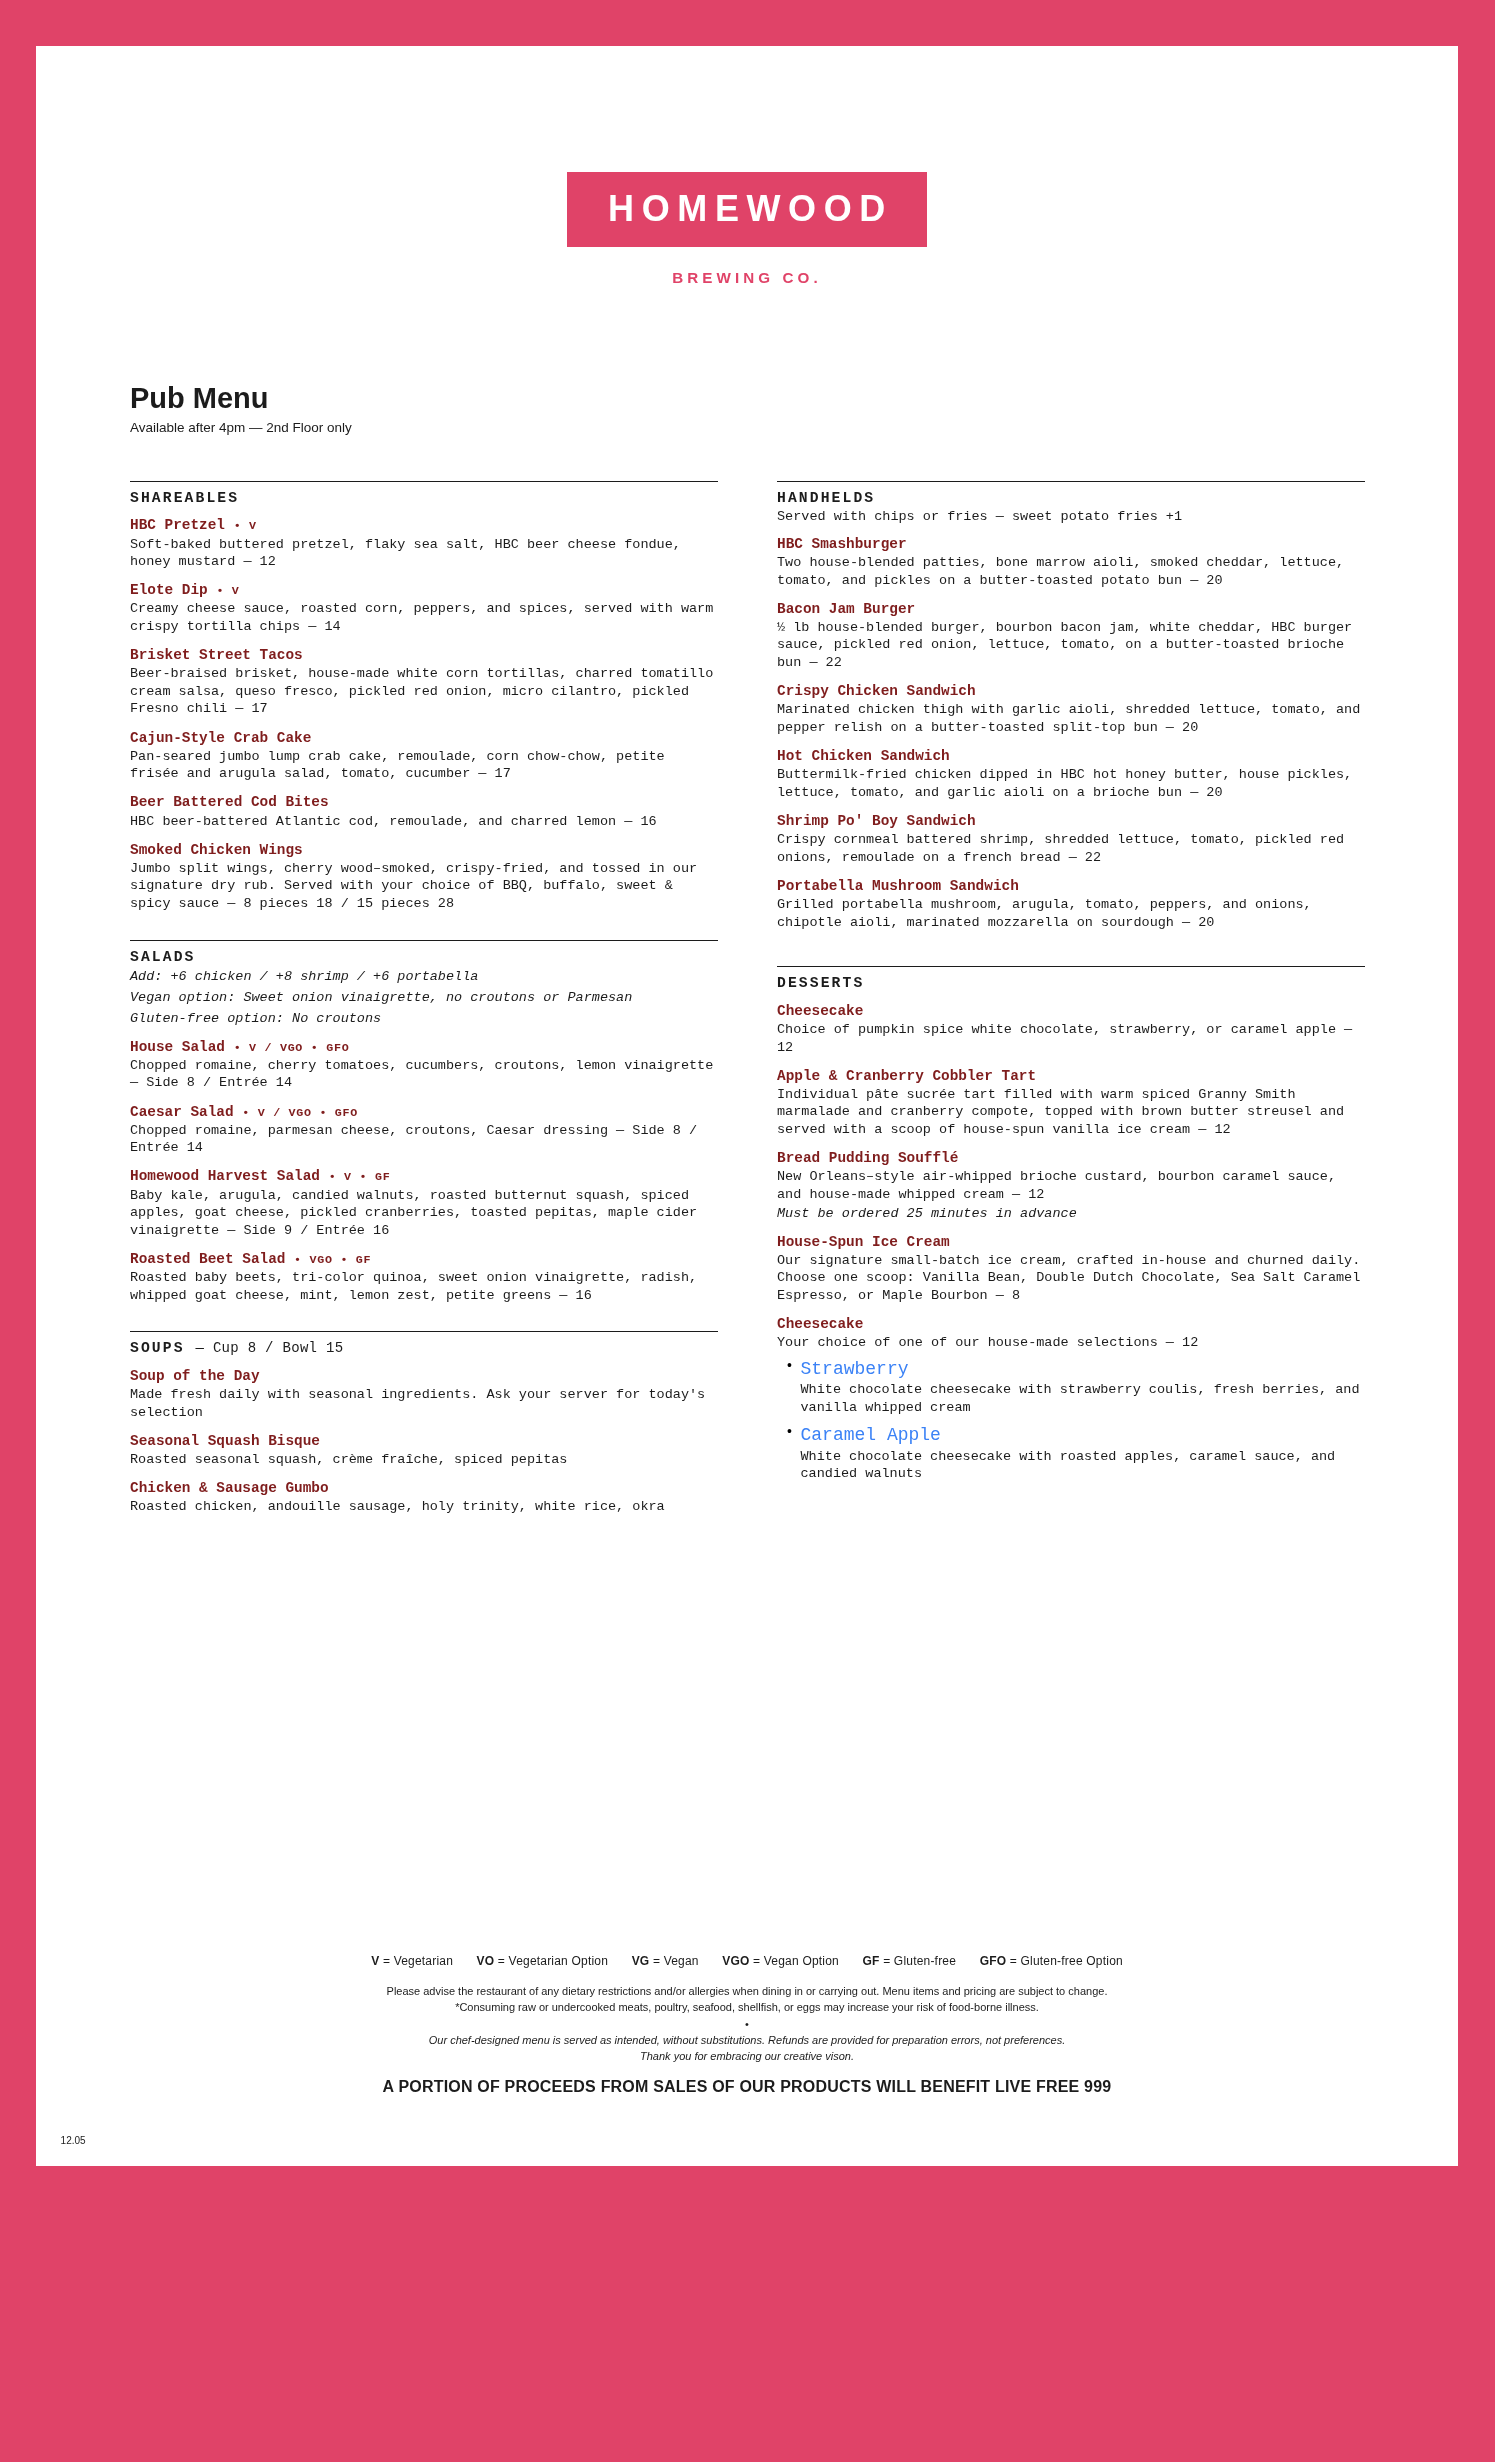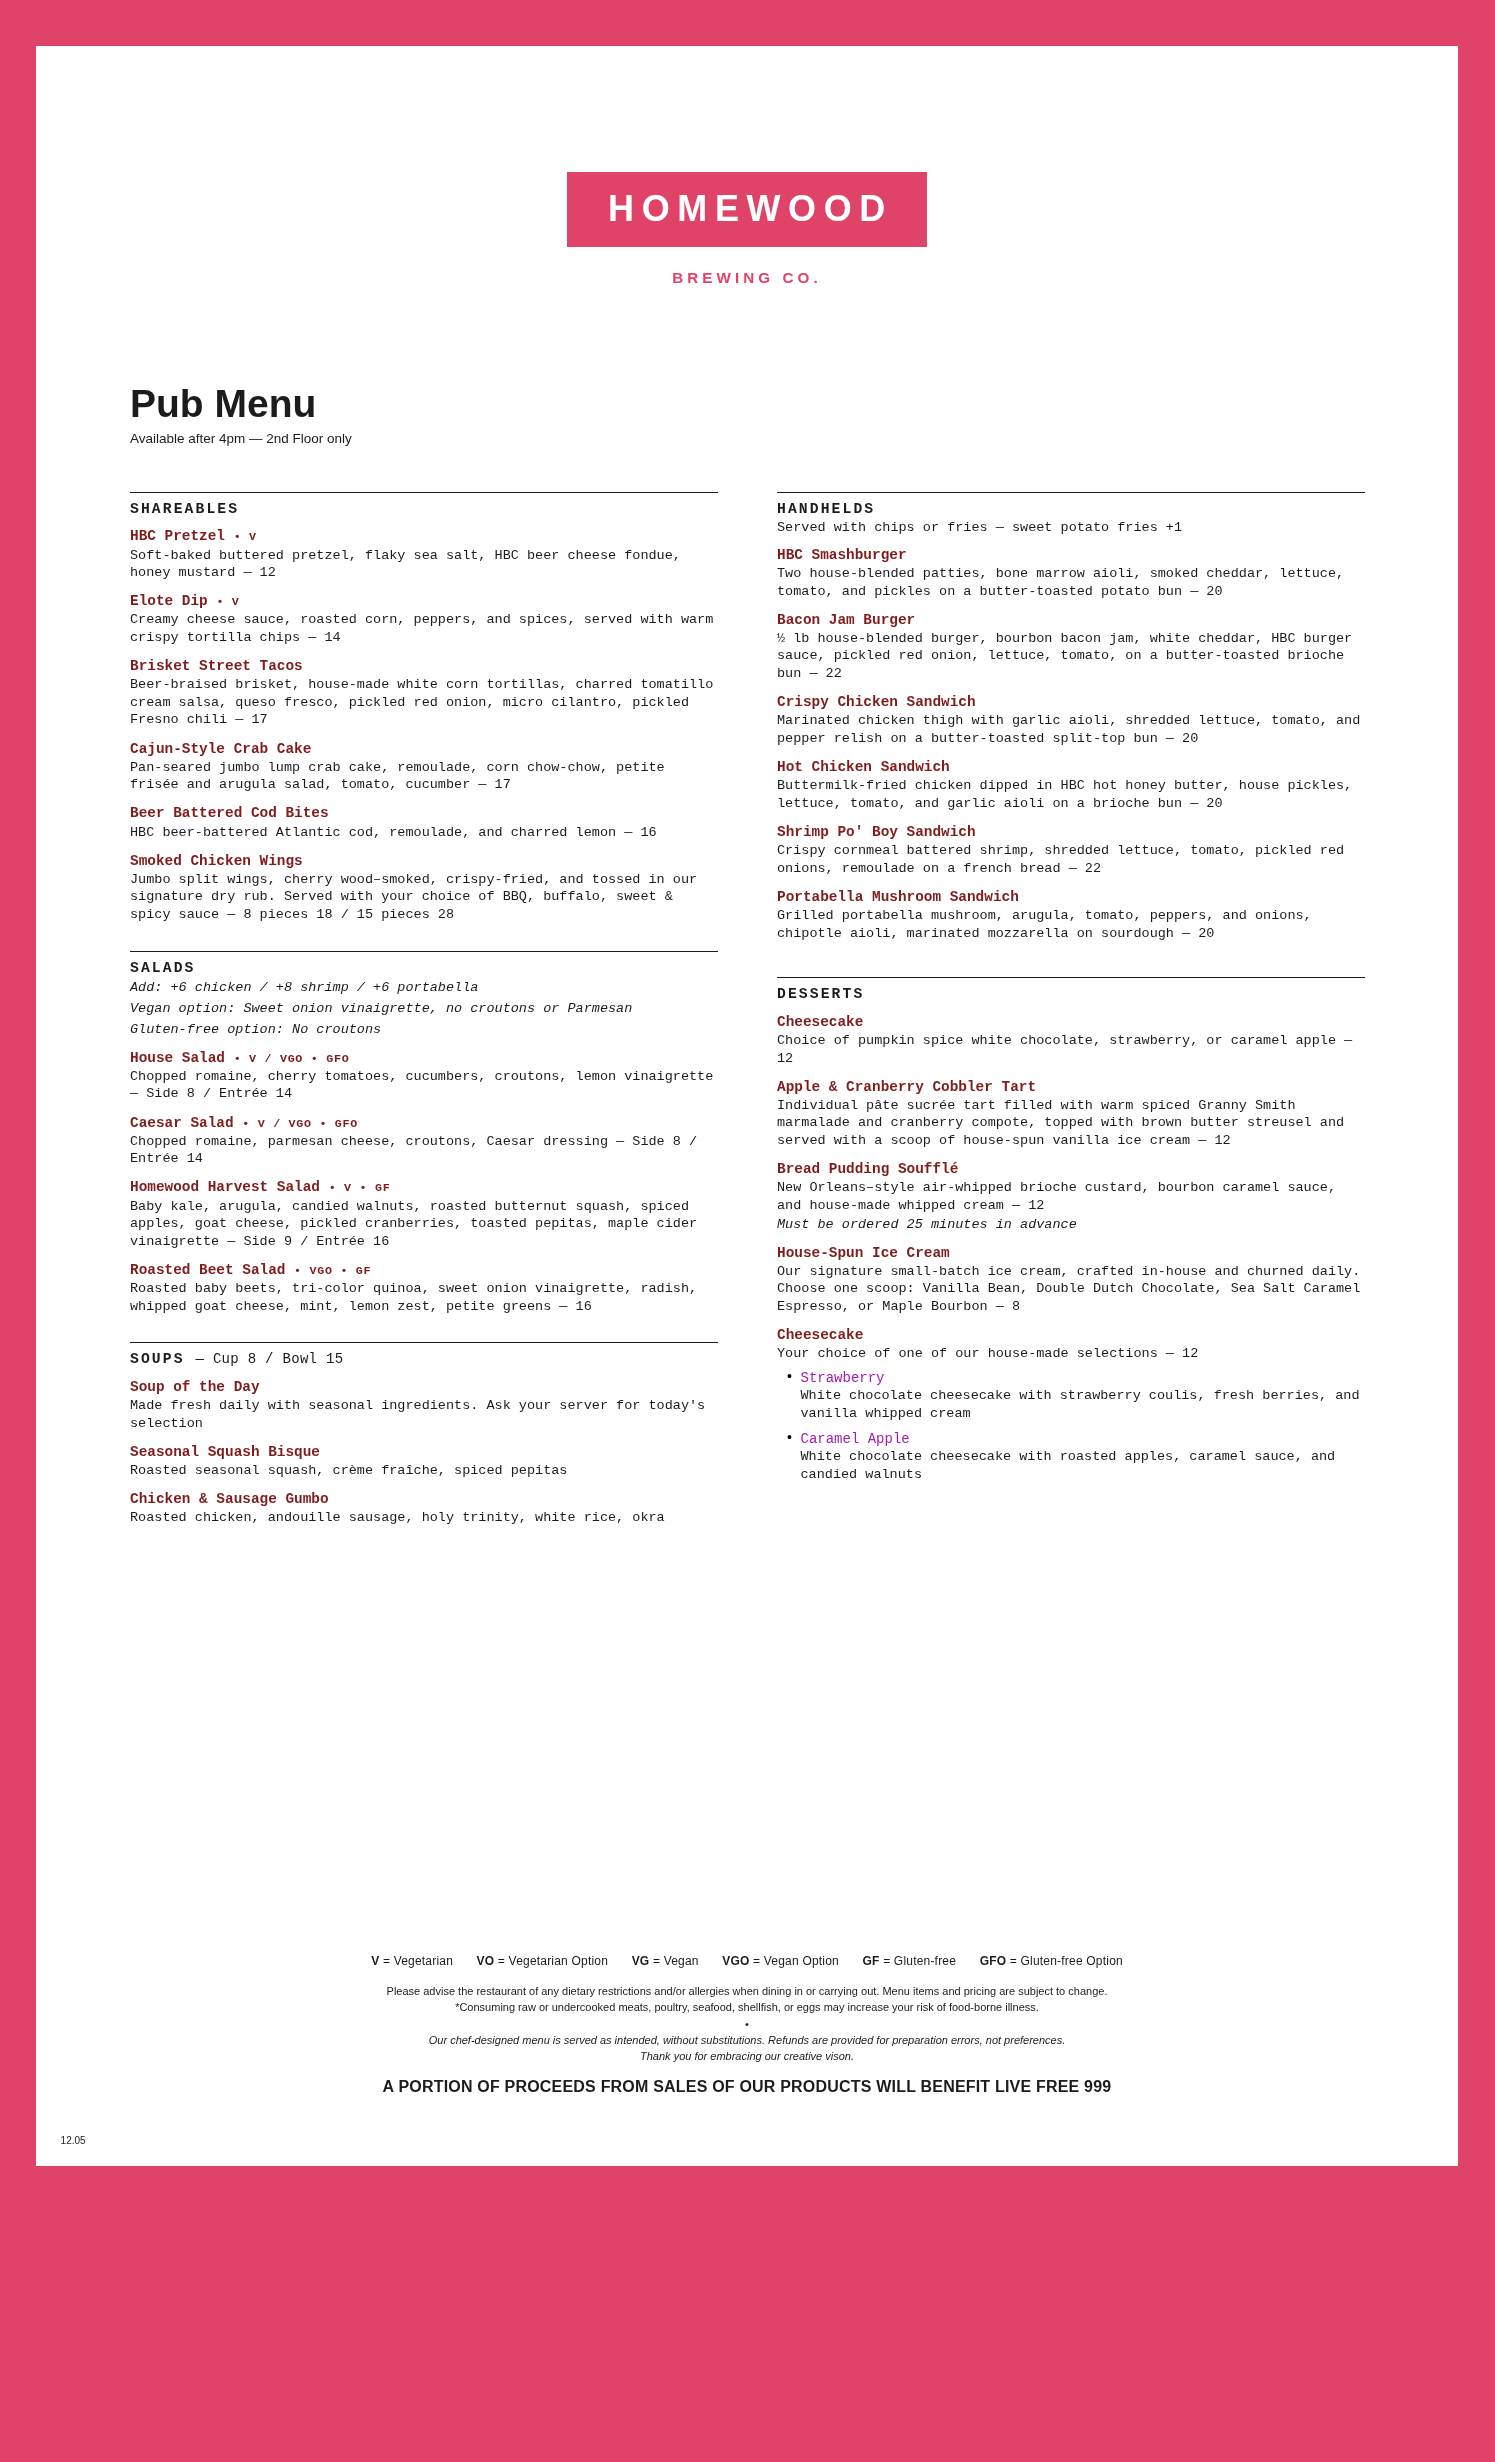--- a/index.html
+++ b/index.html
@@ -52,21 +52,21 @@
     font-size: 15.2px;
     font-weight: bold;
     letter-spacing: 4.1px;
   }
 
   
   .title-block {
     margin-top: 97px;
   }
   .menu-title {
-    font-size: 39px;
+    font-size: 29px;
     font-weight: bold;
     color: #1c1c1c;
     letter-spacing: 0px;
     line-height: 1.1;
   }
   .menu-subtitle {
     font-size: 13.5px;
     color: #1c1c1c;
     margin-top: 4.7px;
   }
@@ -144,22 +144,22 @@
     margin-bottom: 8.2px;
   }
   .sub-list li:before {
     content: "\2022";
     position: absolute;
     left: -15.2px;
     top: 0px;
     font-size: 14px;
   }
   .sub-name {
-    font-size: 14px;
-    color: #a21caf;
+    font-size: 18px;
+    color: #3b82f6;
     line-height: 1.3;
   }
   .sub-desc {
     font-size: 13.5px;
     color: #1c1c1c;
     line-height: 1.3;
   }
 
   .block-gap {
     height: 27px;

